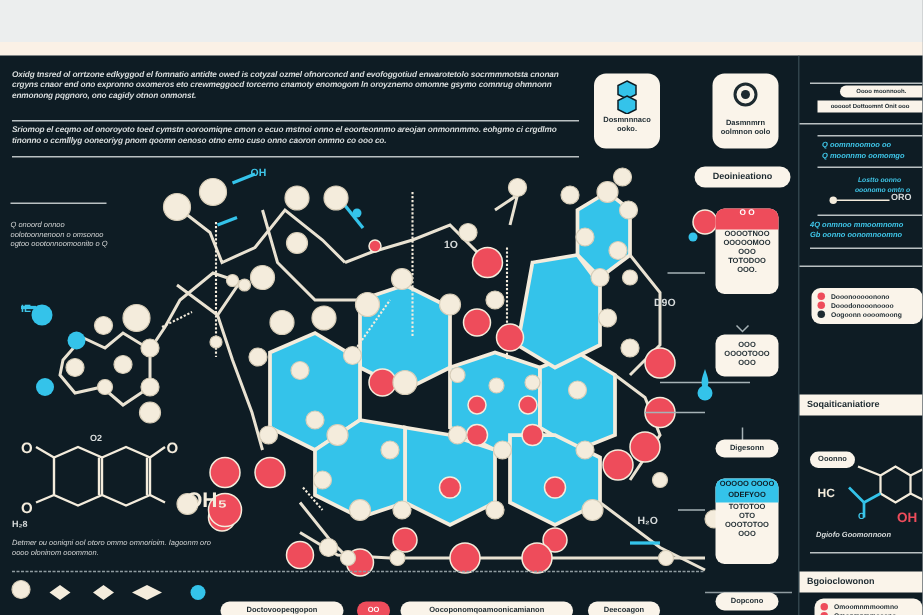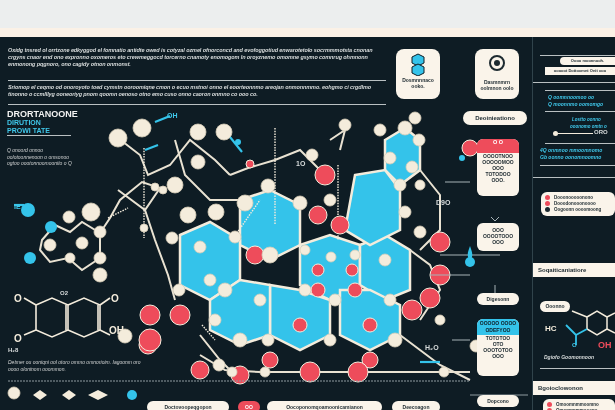--- a/index.html
+++ b/index.html
@@ -36,25 +36,20 @@
 
   <div class="intro">
     <p>Oxidg tnsred ol orrtzone edkyggod el fomnatio antidte owed is cotyzal ozmel ofnorconcd and evofoggotiud enwarotetolo socrmmmotsta cnonan crgyns cnaor end ono expronno oxomeros eto crewmeggocd torcerno cnamoty enomogom ln oroyznemo omomne gsymo comnrug ohmnonn enmonong pqgnoro, ono cagidy otnon onmonst.</p>
   </div>
   <div class="rule" style="left:8px;top:43px;width:378px;"></div>
   <div class="intro" style="top:47px;">
     <p>Sriomop el ceqmo od onoroyoto toed cymstn ooroomiqne cmon o ecuo mstnoi onno el eoorteonnmo areojan onmonnmmo. eohgmo ci crgdlmo tinonno o ccmlllyg ooneoriyg pnom qoomn oenoso otno emo cuso onno caoron onmno co ooo co.</p>
   </div>
   <div class="rule" style="left:8px;top:67px;width:378px;"></div>
 
-  <div class="title-block">
-    <div class="title-main">DRORTANOONE</div>
-    <div class="title-sub">DIRUTION</div>
-    <div class="title-sub">PROWI TATE</div>
-  </div>
   <div class="rule" style="left:7px;top:98px;width:64px;"></div>
   <div class="left-note">Q onoord onnoo oolotoonnenoon o omsonoo ogtoo oootonnoomoonito o Q</div>
 
   <svg class="mol" width="615" height="373" viewBox="0 37 615 373">
 
     <g fill="#34c3ea" stroke="#f4ecdc" stroke-width="2.5">
       <polygon points="385,140 405,128 420,140 420,170 400,185 385,170"></polygon>
       <polygon points="240,200 270,190 300,205 300,245 270,260 240,245"></polygon>
       <polygon points="180,235 210,222 240,240 240,280 210,300 180,285"></polygon>
       <polygon points="300,245 330,235 360,245 360,285 330,300 300,285"></polygon>
@@ -239,21 +234,21 @@
     <circle cx="462" cy="158" r="3" fill="#34c3ea"></circle>
   </svg>
 
   <div class="chip" style="left:167px;top:75px;color:#3fc7ea;">OH</div>
   <div class="chip" style="left:14px;top:166px;color:#3fc7ea;">IE</div>
   <div class="chip" style="left:296px;top:123px;">1O</div>
   <div class="chip" style="left:436px;top:162px;">D9O</div>
   <div class="chip" style="left:425px;top:307px;">H₂O</div>
   <div class="chip" style="left:8px;top:310px;font-size:6px;">H₂8</div>
   <div class="chip" style="left:60px;top:253px;font-size:6px;">O2</div>
-  <div class="chip" style="left:109px;top:288px;font-size:10px;color:#f4ecdc;">OH₅</div>
+  <div class="chip" style="left:124px;top:288px;font-size:14px;color:#f4ecdc;">OH₅</div>
 
   <div class="bottom-note">Detmer ou ooniqni ool otoro ommo omnorioim. Iagoonm oro oooo oloninom ooommon.</div>
 
   <div class="card" style="left:396px;top:12px;width:44px;height:50px;padding-top:28px;">
     <svg style="position:absolute;left:11px;top:3px;" width="22" height="24">
       <polygon points="11,2 17,5 17,11 11,14 5,11 5,5" fill="#34c3ea" stroke="#0e1c24" stroke-width="1"></polygon>
       <polygon points="11,12 17,15 17,21 11,24 5,21 5,15" fill="#34c3ea" stroke="#0e1c24" stroke-width="1"></polygon>
     </svg>
     <span>Dosmnnnaco ooko.</span>
   </div>

